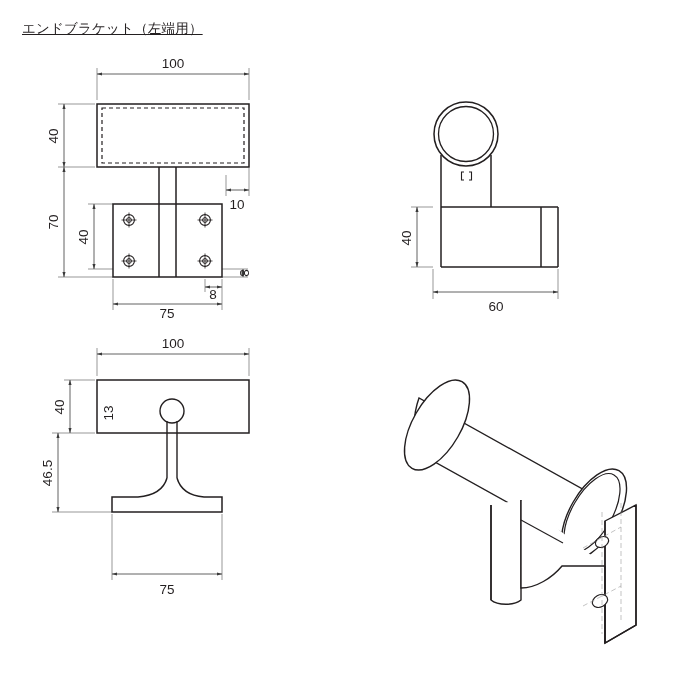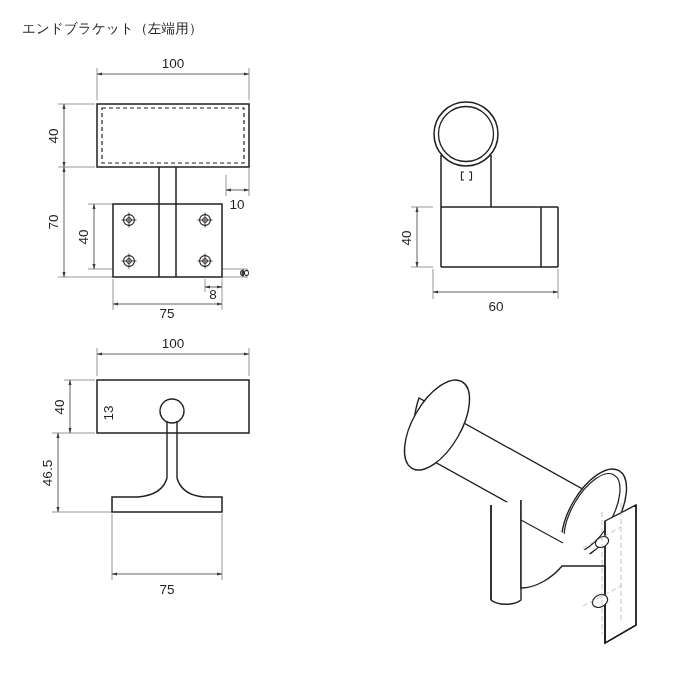--- a/index.html
+++ b/index.html
@@ -24,20 +24,21 @@
   }
   #title-text {
     position: absolute;
     left: 22px;
     top: 20px;
     font-size: 13.5px;
     letter-spacing: 0.2px;
     color: #231f20;
     white-space: nowrap;
     font-family: "DejaVu Sans", sans-serif;
+    text-decoration: underline;
   }
   svg { display: block; }
   .dimtext {
     font-family: "Liberation Sans", sans-serif;
     font-size: 13.5px;
     fill: #231f20;
   }
 </style>
 </head>
 <body>

